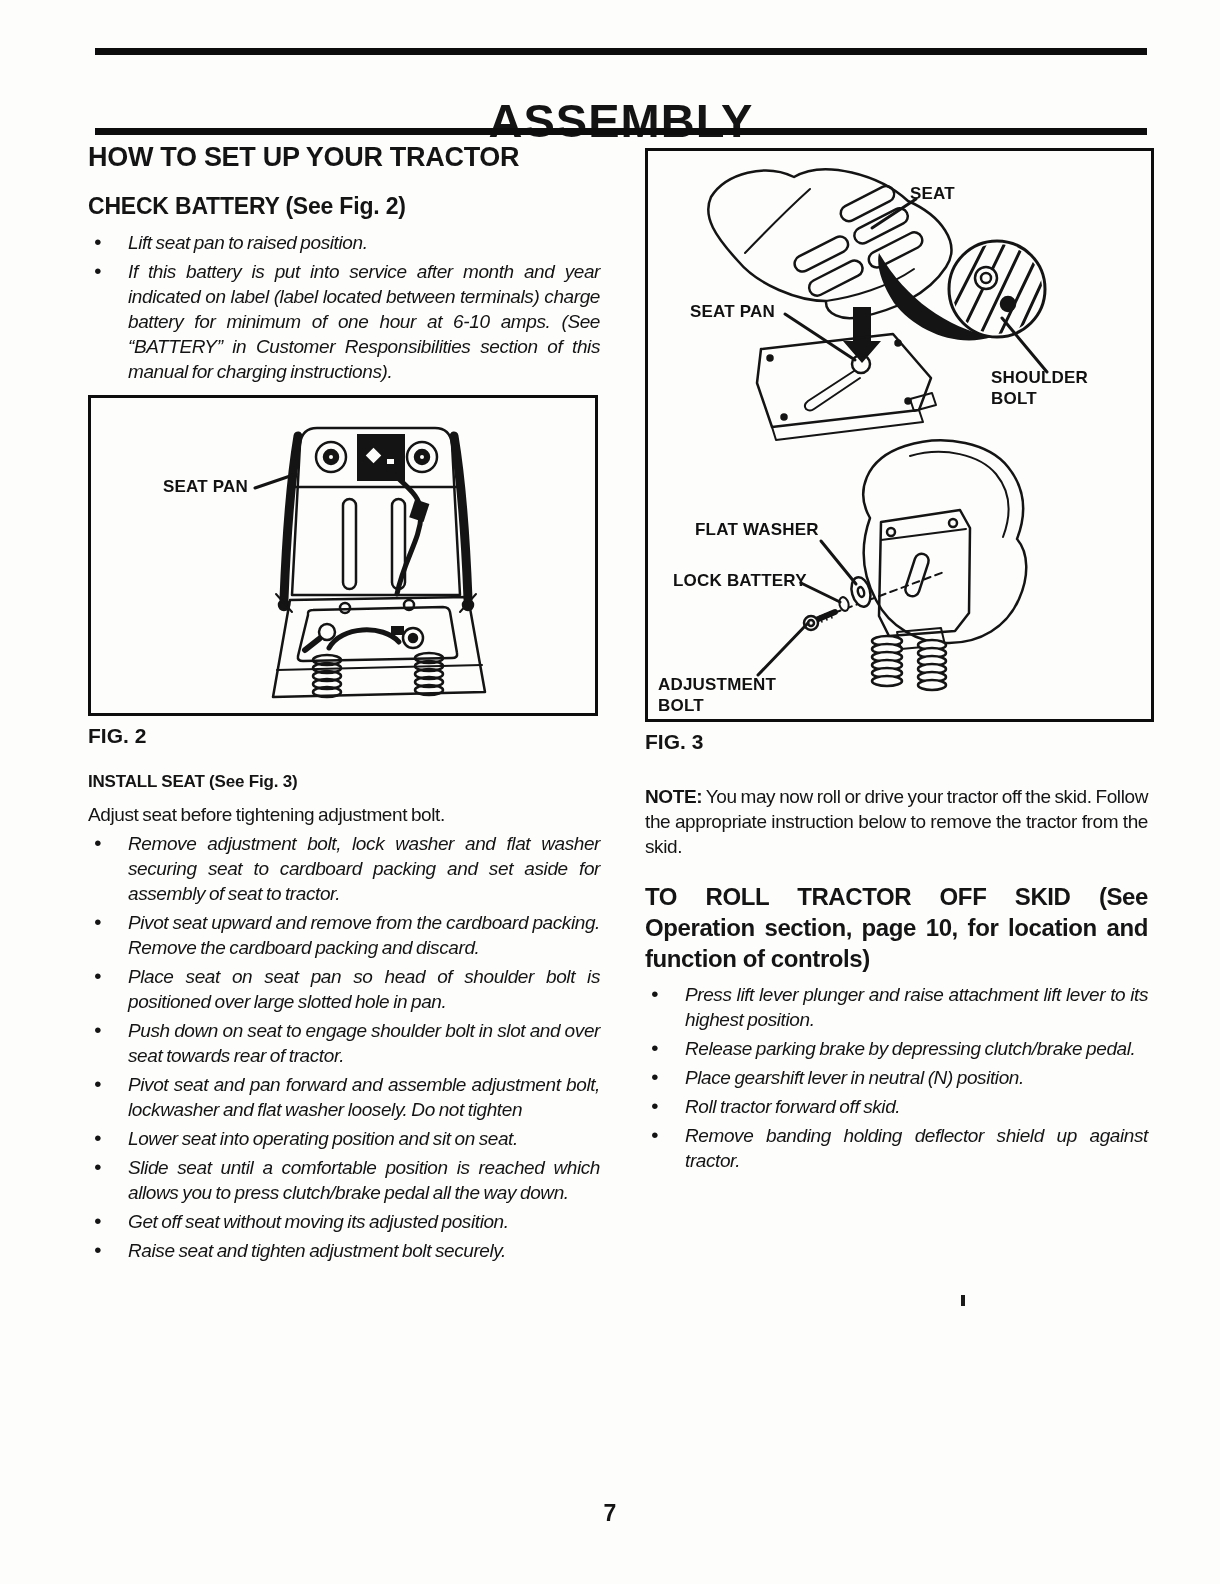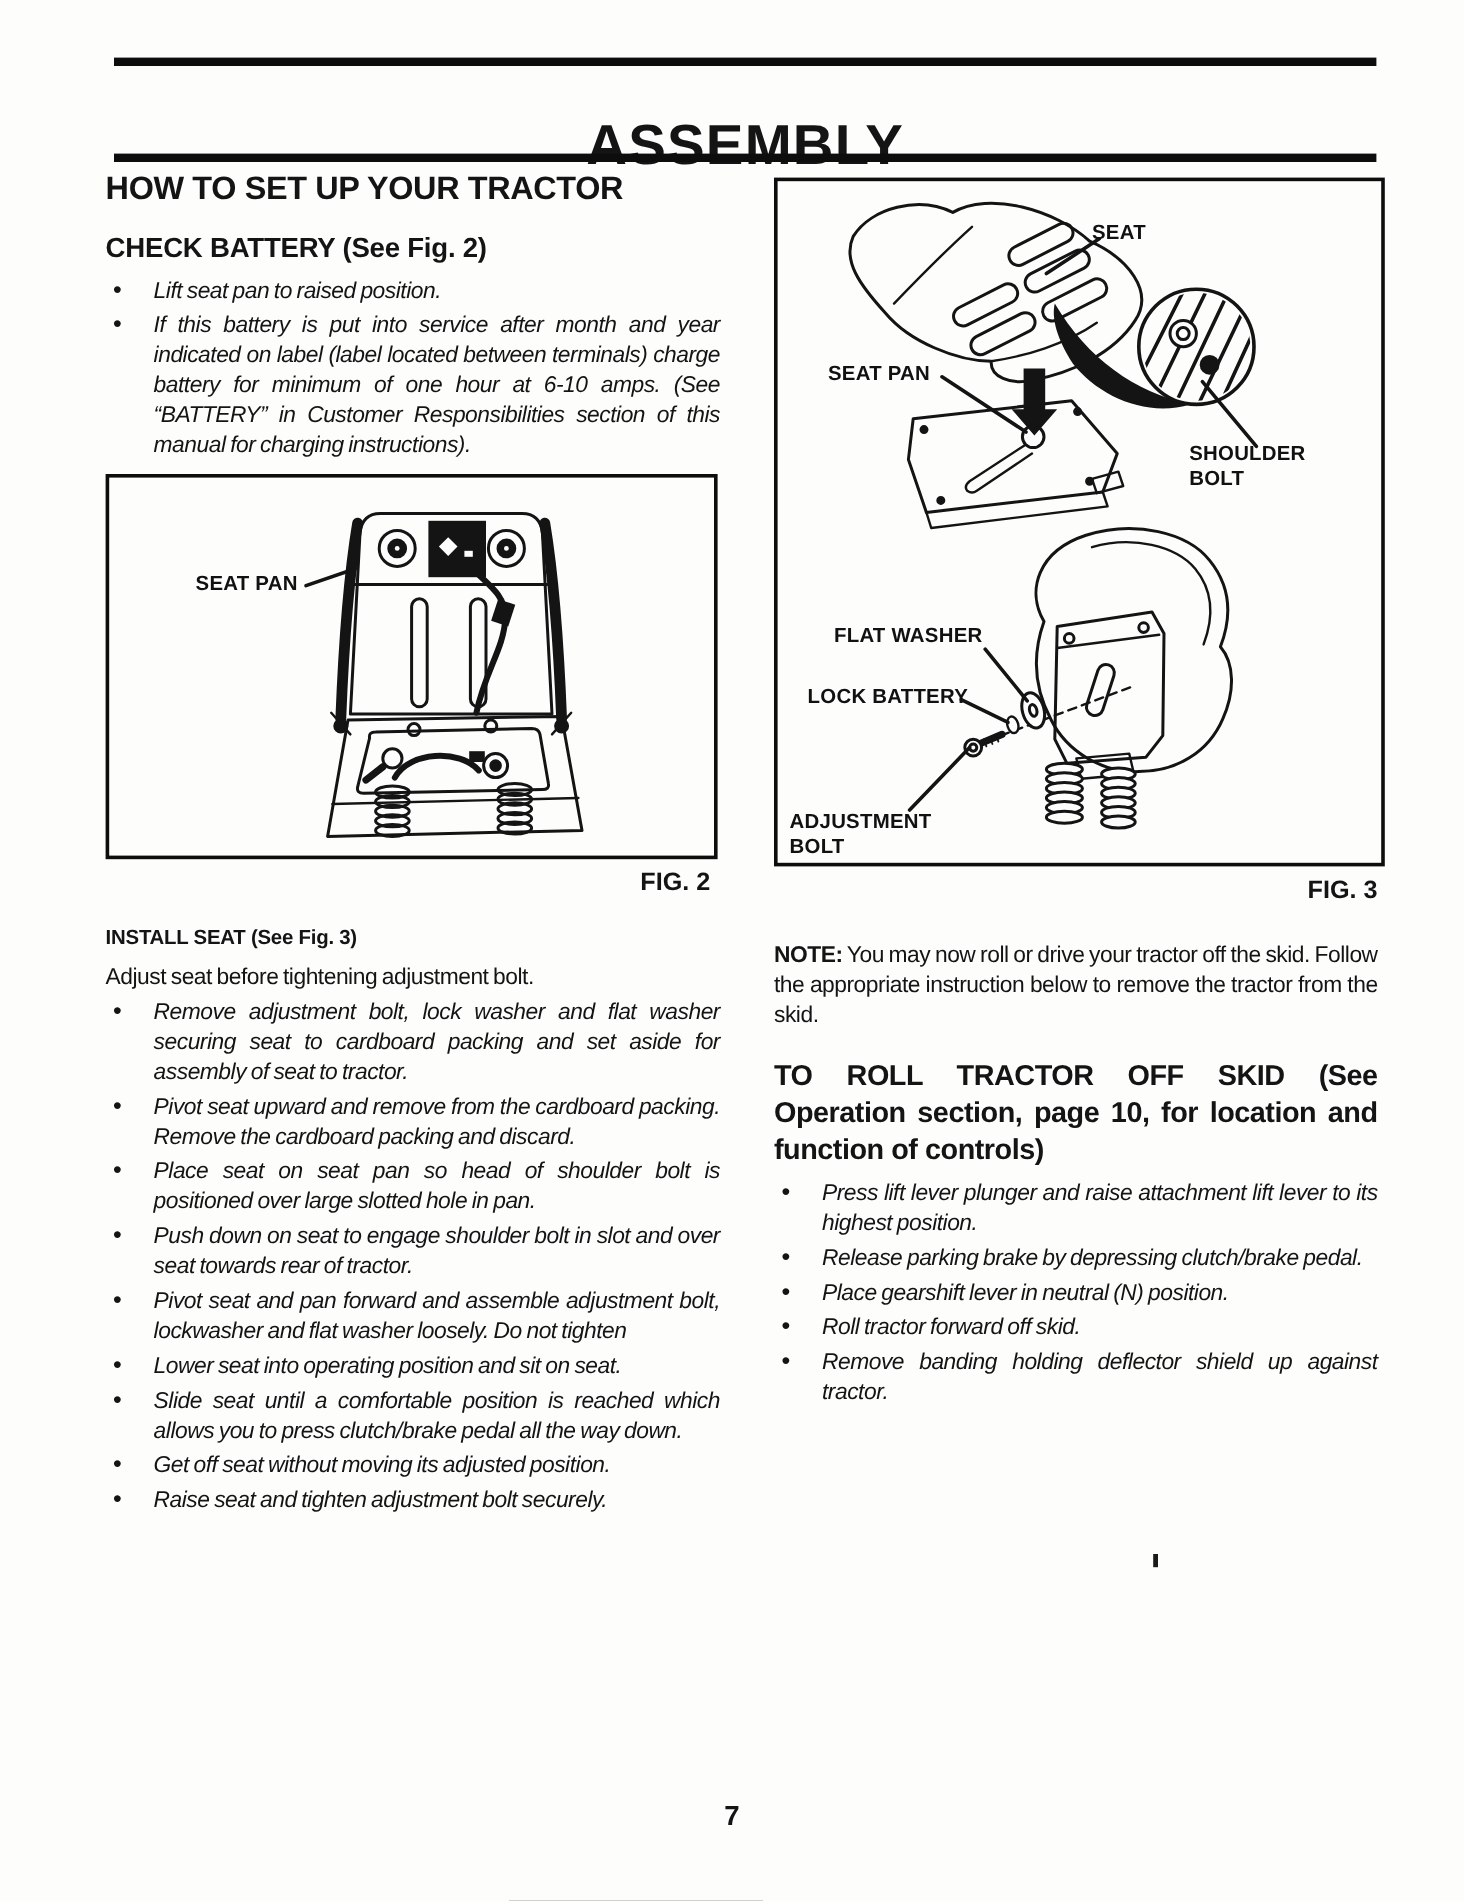--- a/index.html
+++ b/index.html
@@ -44,21 +44,21 @@
   }
   .fig2-box { width:504px; height:315px; margin-top:11px; }
   .fig3-box { width:503px; height:568px; }
   .figure-box svg { position:absolute; left:0; top:0; }
   .fig-label {
     position:absolute; font-size:17px; font-weight:bold; line-height:21px;
     letter-spacing:0.2px; white-space:nowrap; color:#111;
   }
   .fig-label.wrap { white-space:normal; }
   .fig-caption {
-    text-align:right; font-size:21px; font-weight:bold; margin-top:8px;
+    text-align:left; font-size:21px; font-weight:bold; margin-top:8px;
     letter-spacing:0px;
   }
   .spacer-24 { height:24px; } .spacer-30 { height:30px; }
 
   .note-label { font-weight:bold; }
   .page-number {
     position:absolute; left:0; top:1500px; width:1220px; text-align:center;
     font-size:23px; font-weight:bold;
   }
   .scan-artifact {

